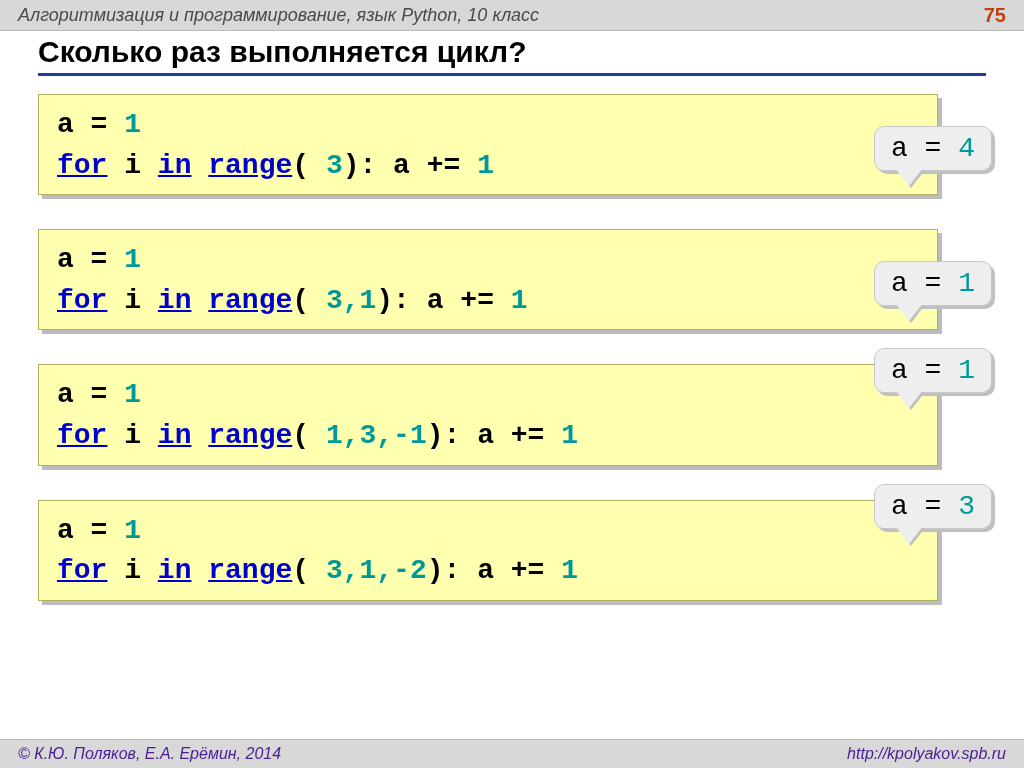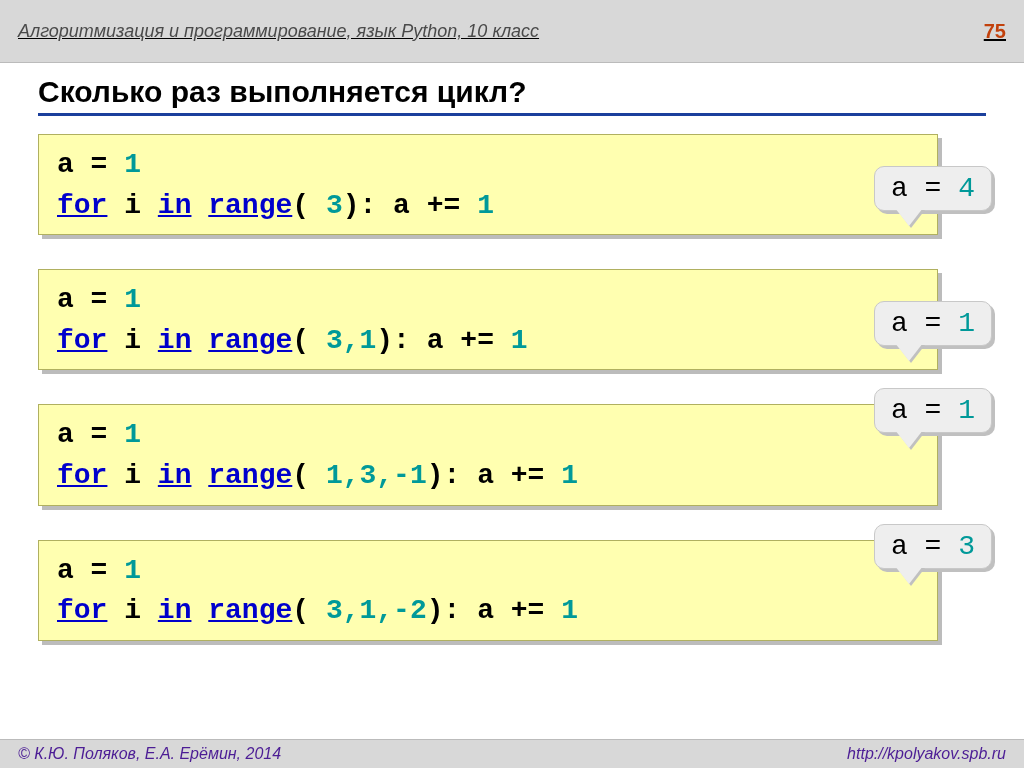--- a/index.html
+++ b/index.html
@@ -10,36 +10,35 @@
     background: #fff;
     font-family: Arial, Helvetica, sans-serif;
     overflow: hidden;
   }
   .header-bar {
     background: #d8d8d8;
     height: 30px;
     display: flex;
     align-items: center;
     justify-content: space-between;
-    padding: 16px 18px;
+    padding: 0 18px;
     border-bottom: 1px solid #bbb;
-    text-decoration: underline;
   }
   .header-title {
     font-style: italic;
     color: #4a4a4a;
     font-size: 18px;
   }
   .page-number {
     font-weight: bold;
     color: #c2410c;
     font-size: 20px;
   }
   .content {
-    padding: 12px 38px 0 38px;
+    padding: 4px 38px 0 38px;
   }
   .question {
     font-size: 30px;
     font-weight: bold;
     color: #000;
     border-bottom: 3px solid #1b3f9c;
     padding-bottom: 4px;
     margin-bottom: 18px;
   }
   .block-wrap {

